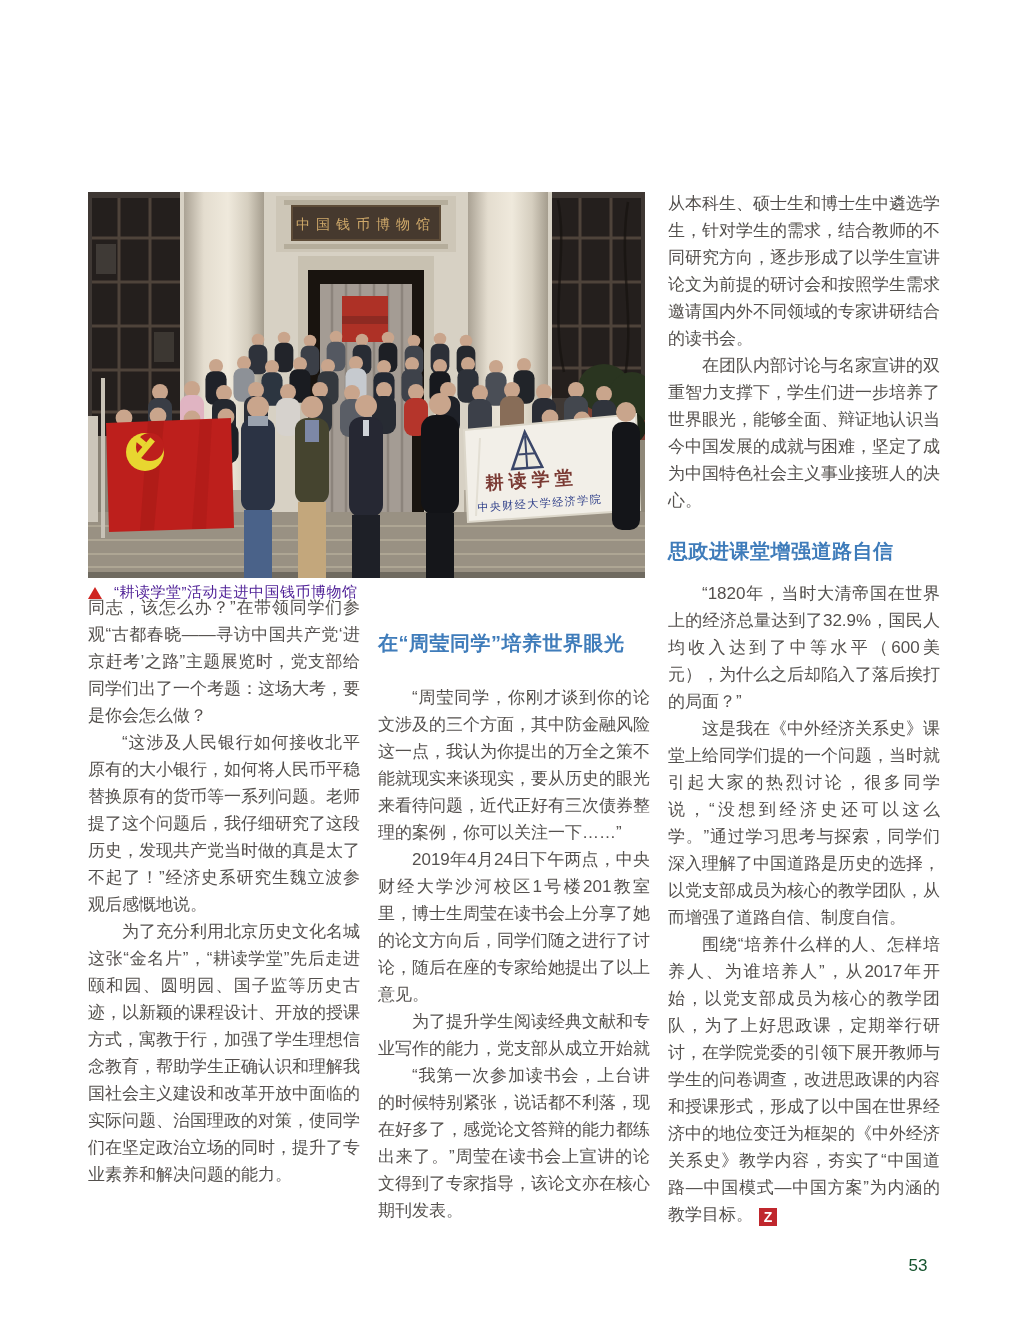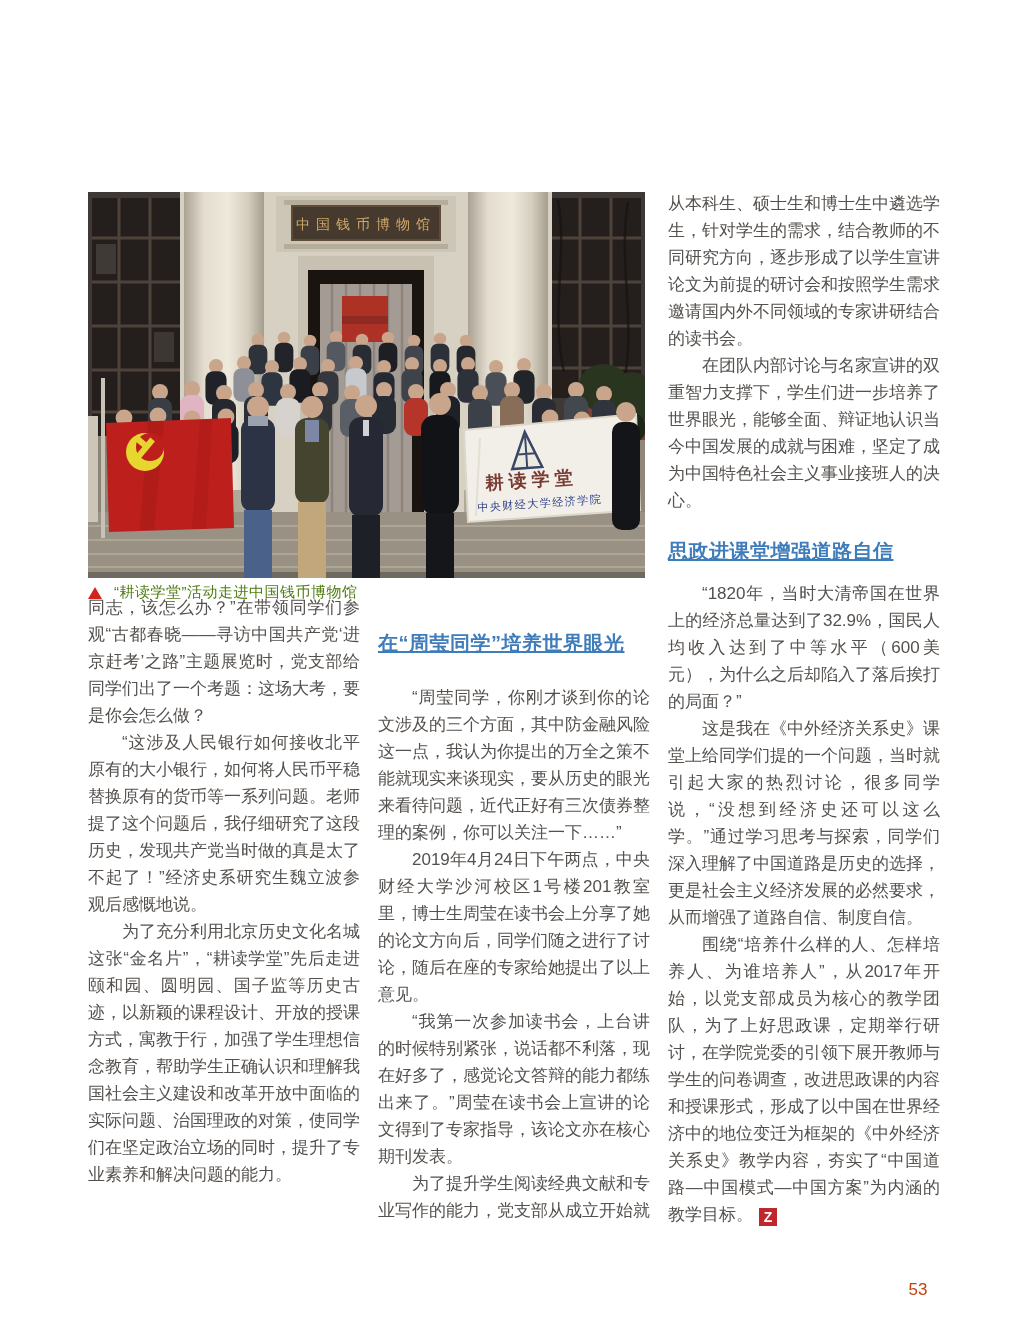--- a/index.html
+++ b/index.html
@@ -4,48 +4,48 @@
 <style>
   html,body{margin:0;padding:0;background:#ffffff;}
   .page{
     position:relative;width:1024px;height:1336px;background:#ffffff;
     font-family:"Liberation Sans","DejaVu Sans",sans-serif;overflow:hidden;
   }
   .photo-block{position:absolute;left:88px;top:192px;width:557px;height:386px;}
   .photo-block svg{display:block;width:557px;height:386px;}
   .caption{
     position:absolute;left:88px;top:583px;width:557px;
-    font-size:15px;color:#4d7c0f;letter-spacing:.5px;display:flex;align-items:center;
+    font-size:15px;color:#4c1d95;letter-spacing:.5px;display:flex;align-items:center;
   }
   .caption .tri{
     width:0;height:0;border-left:7px solid transparent;border-right:7px solid transparent;
     border-bottom:12px solid #cf2420;margin-right:12px;flex:0 0 auto;
   }
   .col{
     position:absolute;width:272px;font-size:17px;line-height:27px;
     color:#54504d;text-align:justify;
   }
   .col p{margin:0;text-indent:2em;}
   .col p.no-indent{text-indent:0;}
   .col-left{left:88px;top:594px;}
   .col-middle{left:378px;top:630px;}
   .col-right{left:668px;top:190px;}
   h2.section{
     font-size:20px;line-height:26px;font-weight:bold;color:#3f7cba;
-    margin:0 0 28px 0;text-indent:0;letter-spacing:.5px;text-decoration:underline;
+    margin:0 0 28px 0;text-indent:0;letter-spacing:.5px;
   }
   .col-right h2.section{margin:24px 0 16px 0;}
   .endmark{
     display:inline-block;width:18px;height:18px;line-height:18px;margin-left:6px;
     background:#c0272d;color:#ffffff;font-weight:bold;font-size:14px;text-align:center;
     vertical-align:-2px;text-indent:0;
   }
   .page-number{
     position:absolute;left:894px;top:1256px;width:48px;text-align:center;
-    font-size:17px;color:#c2410c;margin-top:24px;
+    font-size:17px;color:#14532d;
   }
 </style>
 </head>
 <body>
 
 <div class="page">
 
   <div class="photo-block">
     <svg viewBox="0 0 557 386" xmlns="http://www.w3.org/2000/svg">
       <defs>
@@ -235,30 +235,30 @@
   <div class="col col-left">
     <p class="no-indent">同志，该怎么办？”在带领同学们参观“古都春晓——寻访中国共产党‘进京赶考’之路”主题展览时，党支部给同学们出了一个考题：这场大考，要是你会怎么做？</p>
     <p>“这涉及人民银行如何接收北平原有的大小银行，如何将人民币平稳替换原有的货币等一系列问题。老师提了这个问题后，我仔细研究了这段历史，发现共产党当时做的真是太了不起了！”经济史系研究生魏立波参观后感慨地说。</p>
     <p>为了充分利用北京历史文化名城这张“金名片”，“耕读学堂”先后走进颐和园、圆明园、国子监等历史古迹，以新颖的课程设计、开放的授课方式，寓教于行，加强了学生理想信念教育，帮助学生正确认识和理解我国社会主义建设和改革开放中面临的实际问题、治国理政的对策，使同学们在坚定政治立场的同时，提升了专业素养和解决问题的能力。</p>
   </div>
 
   <div class="col col-middle">
     <h2 class="section">在“周莹同学”培养世界眼光</h2>
     <p>“周莹同学，你刚才谈到你的论文涉及的三个方面，其中防金融风险这一点，我认为你提出的万全之策不能就现实来谈现实，要从历史的眼光来看待问题，近代正好有三次债券整理的案例，你可以关注一下……”</p>
     <p>2019年4月24日下午两点，中央财经大学沙河校区1号楼201教室里，博士生周莹在读书会上分享了她的论文方向后，同学们随之进行了讨论，随后在座的专家给她提出了以上意见。</p>
+    <p>为了提升学生阅读经典文献和专业写作的能力，党支部从成立开始就</p>
     <p>“我第一次参加读书会，上台讲的时候特别紧张，说话都不利落，现在好多了，感觉论文答辩的能力都练出来了。”周莹在读书会上宣讲的论文得到了专家指导，该论文亦在核心期刊发表。</p>
-    <p>为了提升学生阅读经典文献和专业写作的能力，党支部从成立开始就</p>
   </div>
 
   <div class="col col-right">
     <p class="no-indent">从本科生、硕士生和博士生中遴选学生，针对学生的需求，结合教师的不同研究方向，逐步形成了以学生宣讲论文为前提的研讨会和按照学生需求邀请国内外不同领域的专家讲研结合的读书会。</p>
     <p>在团队内部讨论与名家宣讲的双重智力支撑下，学生们进一步培养了世界眼光，能够全面、辩证地认识当今中国发展的成就与困难，坚定了成为中国特色社会主义事业接班人的决心。</p>
     <h2 class="section">思政进课堂增强道路自信</h2>
     <p>“1820年，当时大清帝国在世界上的经济总量达到了32.9%，国民人均收入达到了中等水平（600美元），为什么之后却陷入了落后挨打的局面？”</p>
-    <p>这是我在《中外经济关系史》课堂上给同学们提的一个问题，当时就引起大家的热烈讨论，很多同学说，“没想到经济史还可以这么学。”通过学习思考与探索，同学们深入理解了中国道路是历史的选择，更是社会主义经济发展的必然要求，从而增强了道路自信、制度自信。</p>
+    <p>这是我在《中外经济关系史》课堂上给同学们提的一个问题，当时就引起大家的热烈讨论，很多同学说，“没想到经济史还可以这么学。”通过学习思考与探索，同学们深入理解了中国道路是历史的选择，以党支部成员为核心的教学团队，从而增强了道路自信、制度自信。</p>
     <p>
       <span>围绕“培养什么样的人、怎样培养人、为谁培养人”，从2017年开始，以党支部成员为核心的教学团队，为了上好思政课，定期举行研讨，在学院党委的引领下展开教师与学生的问卷调查，改进思政课的内容和授课形式，形成了以中国在世界经济中的地位变迁为框架的《中外经济关系史》教学内容，夯实了“中国道路—中国模式—中国方案”为内涵的教学目标。</span><span class="endmark">Z</span>
     </p>
   </div>
 
   <div class="page-number">53</div>
 
 </div>
 
 </body></html>

